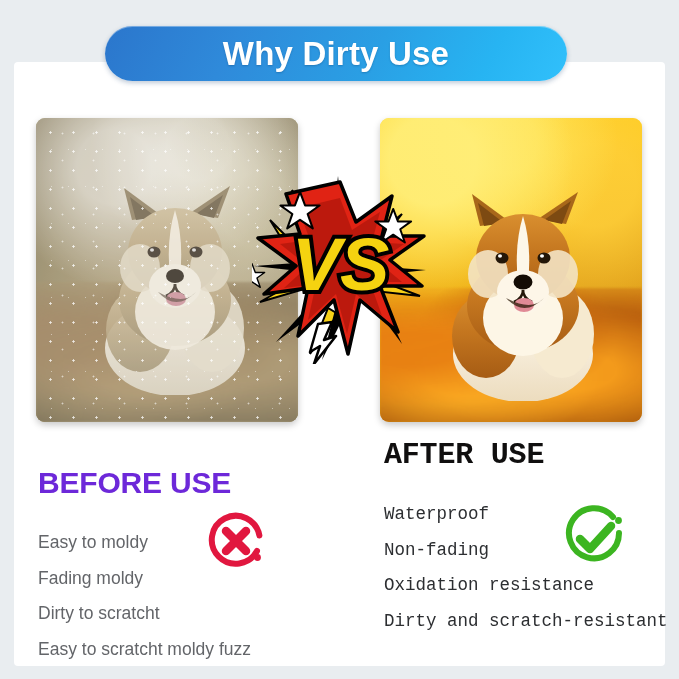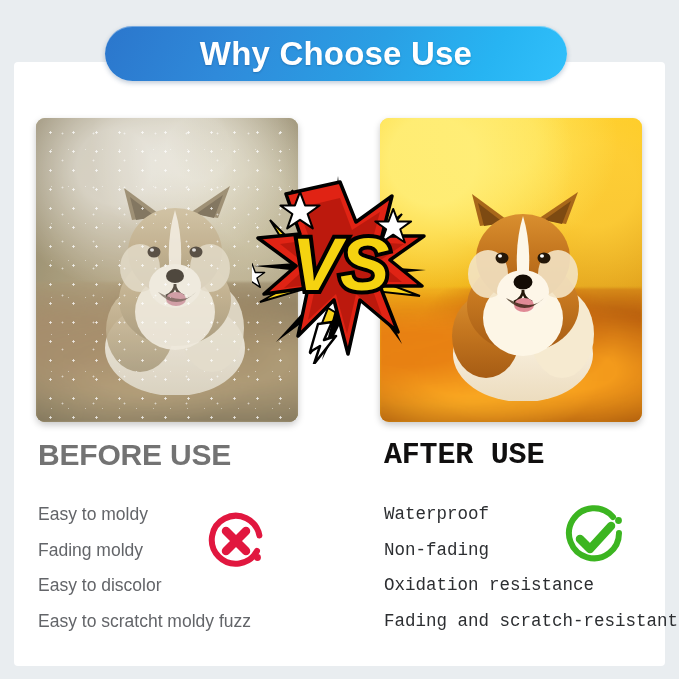--- a/index.html
+++ b/index.html
@@ -140,21 +140,21 @@
   #col-before { left: 38px; width: 300px; }
   #col-after  { left: 384px; width: 270px; font-family: Liberation Mono, monospace; }
 
   .col-heading {
     font-size: 30px;
     font-weight: bold;
     letter-spacing: -.2px;
     line-height: 36px;
     white-space: nowrap;
   }
-  #col-before .col-heading { color: #737373; }
+  #col-before .col-heading { color: #6d28d9; margin-top: 28px; }
   #col-after  .col-heading { color: #100f0f; }
 
   .feature-list { list-style: none; margin-top: 24px; }
   .feature-list li {
     font-size: 17.5px;
     line-height: 35.5px;
     white-space: nowrap;
   }
   #col-before .feature-list li { color: #636569; }
   #col-after  .feature-list li { color: #2c2e31; }
@@ -164,21 +164,21 @@
   #icon-cross { left: 200px; top: 505px; width: 72px; height: 72px; z-index: 12; }
   #icon-check { left: 556px; top: 500px; width: 76px; height: 76px; z-index: 12; }
   .status-icon svg { display: block; width: 100%; height: 100%; }
 </style>
 </head>
 <body>
 
 <div id="card"></div>
 
 <div id="title-pill">
-  <span class="title-text">Why Choose Use</span>
+  <span class="title-text">Why Dirty Use</span>
 </div>
 
 <div class="photo" id="photo-before">
   <div class="photo-inner bg-before"></div>
   <div class="leaves-before"></div>
 
   <div class="dog" style="left:44px; top:62px;">
     <svg width="190" height="215" viewBox="0 0 190 215">
       <defs>
         <linearGradient id="bfur" x1="0" y1="0" x2="0" y2="1">
@@ -314,32 +314,32 @@
 
     <text x="88" y="116" text-anchor="middle" font-family="Liberation Sans, sans-serif" font-size="74" font-weight="bold" font-style="italic" letter-spacing="-1" fill="#f5d310" stroke="#000" stroke-width="8" paint-order="stroke">VS</text>
   </svg>
 </div>
 
 <div class="column" id="col-before">
   <div class="col-heading">BEFORE USE</div>
   <ul class="feature-list">
     <li>Easy to moldy</li>
     <li>Fading moldy</li>
-    <li>Easy to discolor</li>
+    <li>Dirty to scratcht</li>
     <li>Easy to scratcht moldy fuzz</li>
   </ul>
 </div>
 
 <div class="column" id="col-after">
   <div class="col-heading">AFTER USE</div>
   <ul class="feature-list">
     <li>Waterproof</li>
     <li>Non-fading</li>
     <li>Oxidation resistance</li>
-    <li>Fading and scratch-resistant</li>
+    <li>Dirty and scratch-resistant</li>
   </ul>
 </div>
 
 <div class="status-icon" id="icon-cross">
   <svg viewBox="0 0 72 72">
     <path d="M57 46 A24 24 0 1 1 59.4 30.5" fill="none" stroke="#e1173f" stroke-width="6" stroke-linecap="round"></path>
     <circle cx="57.5" cy="52.5" r="3.4" fill="#e1173f"></circle>
     <path d="M26 26 L46 46 M46 26 L26 46" stroke="#e1173f" stroke-width="8.5" stroke-linecap="round"></path>
   </svg>
 </div>

